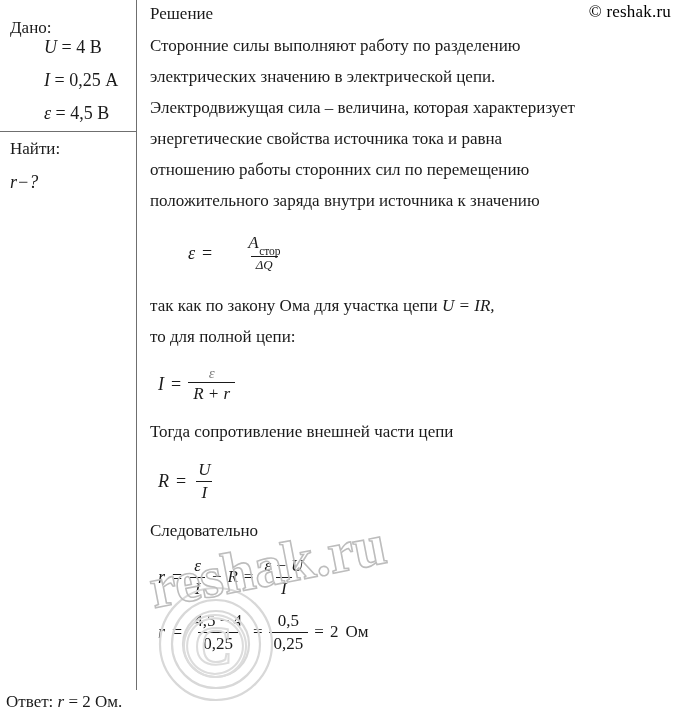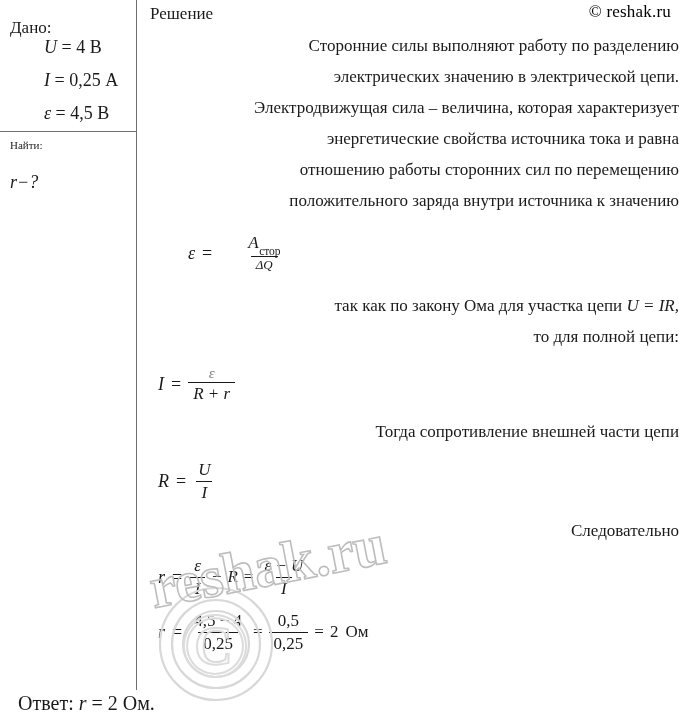--- a/index.html
+++ b/index.html
@@ -70,21 +70,21 @@
     left: 0;
     top: 131px;
     width: 137px;
     height: 0;
     border-top: 1.5px solid #6f6f6f;
   }
   .find-head {
     position: absolute;
     left: 10px;
     top: 139px;
-    font-size: 11px;
+    font-size: 17px;
   }
   .find-val {
     position: absolute;
     left: 10px;
     top: 172px;
     font-size: 18px;
   }
 
   
   .sol-col {
@@ -95,21 +95,20 @@
   }
   .sol-head {
     font-size: 17px;
     line-height: 28px;
     margin-bottom: 2px;
   }
   .sol-line {
     font-size: 17px;
     line-height: 31px;
     white-space: nowrap;
-    text-align: right;
   }
 
   
   .mi { font-style: italic; }
   .mup { font-style: normal; }
 
   .eq {
     display: flex;
     align-items: center;
     font-size: 17px;
@@ -165,23 +164,22 @@
 
   .ohm-unit { font-style: normal; margin-left: 7px; font-size: 17px; }
 
   .op { margin: 0 6px; }
 
   
   .answer {
     position: absolute;
     left: 6px;
     top: 692px;
-    font-size: 20px;
-    white-space: nowrap;
-    margin-left: 12px;
+    font-size: 17px;
+    white-space: nowrap;
   }
 
   
   .wm-big {
     position: absolute;
     left: 146px;
     top: 556px;
     width: 260px;
     height: 150px;
     pointer-events: none;

